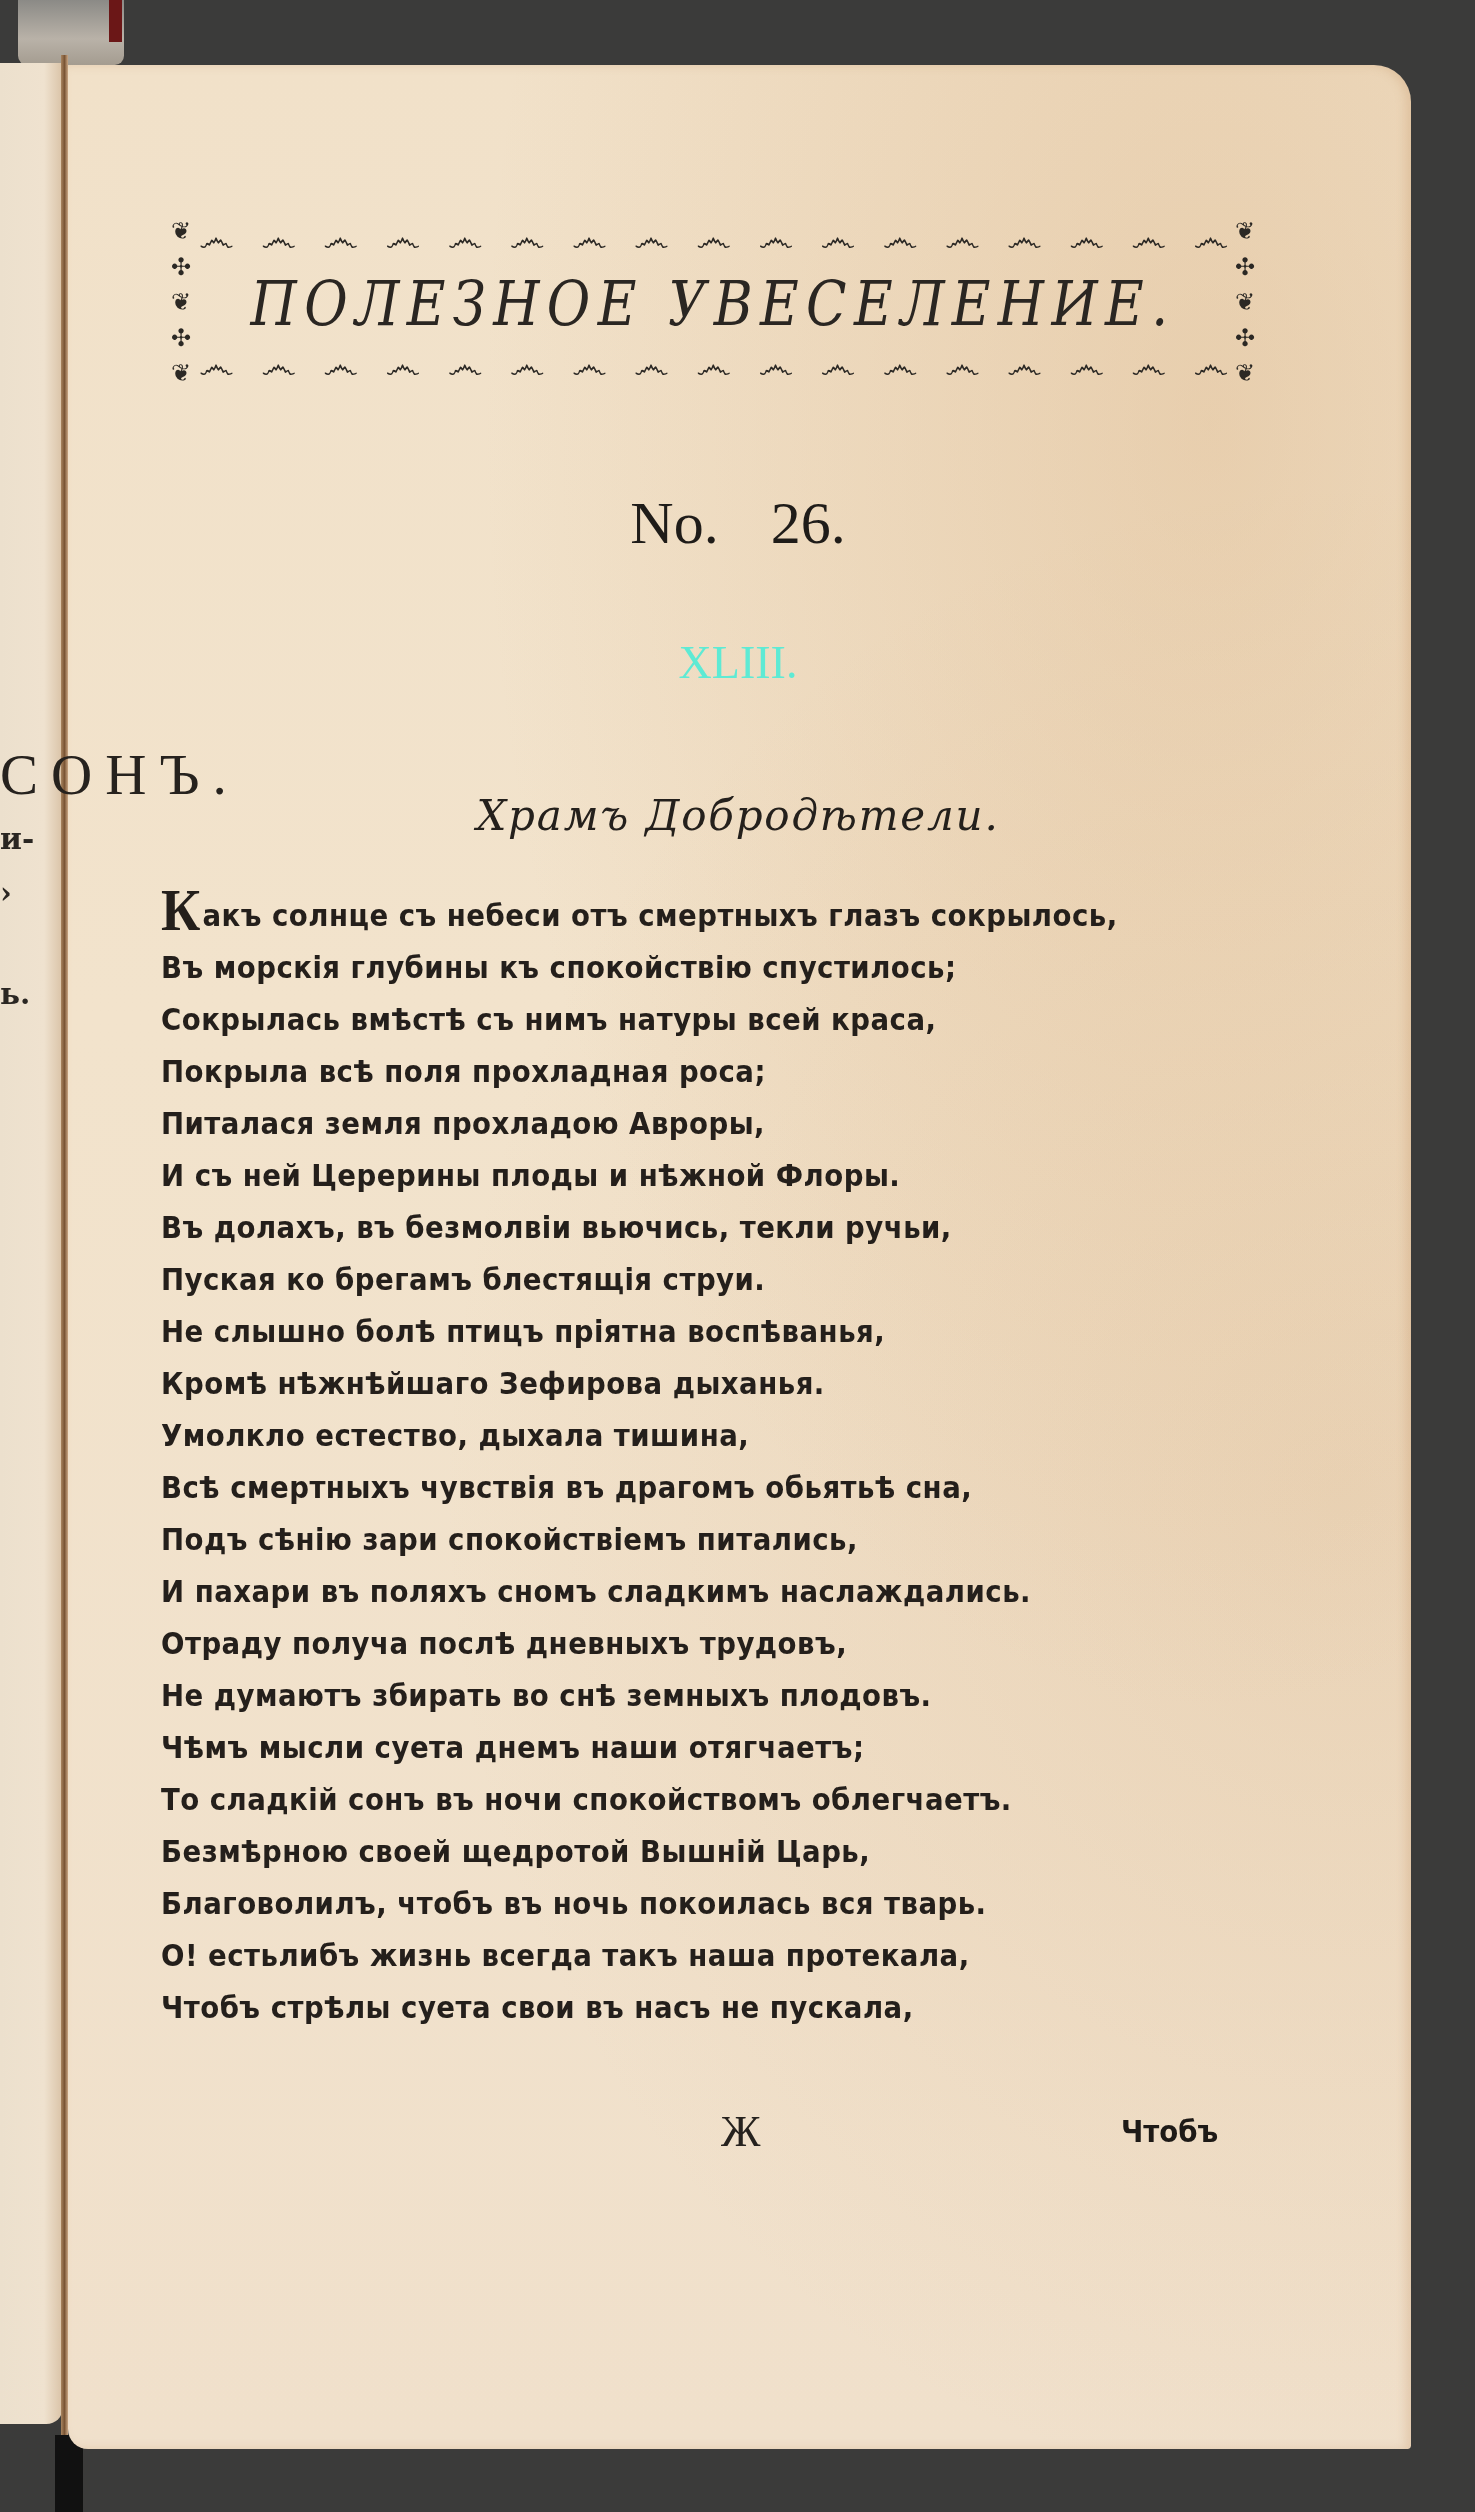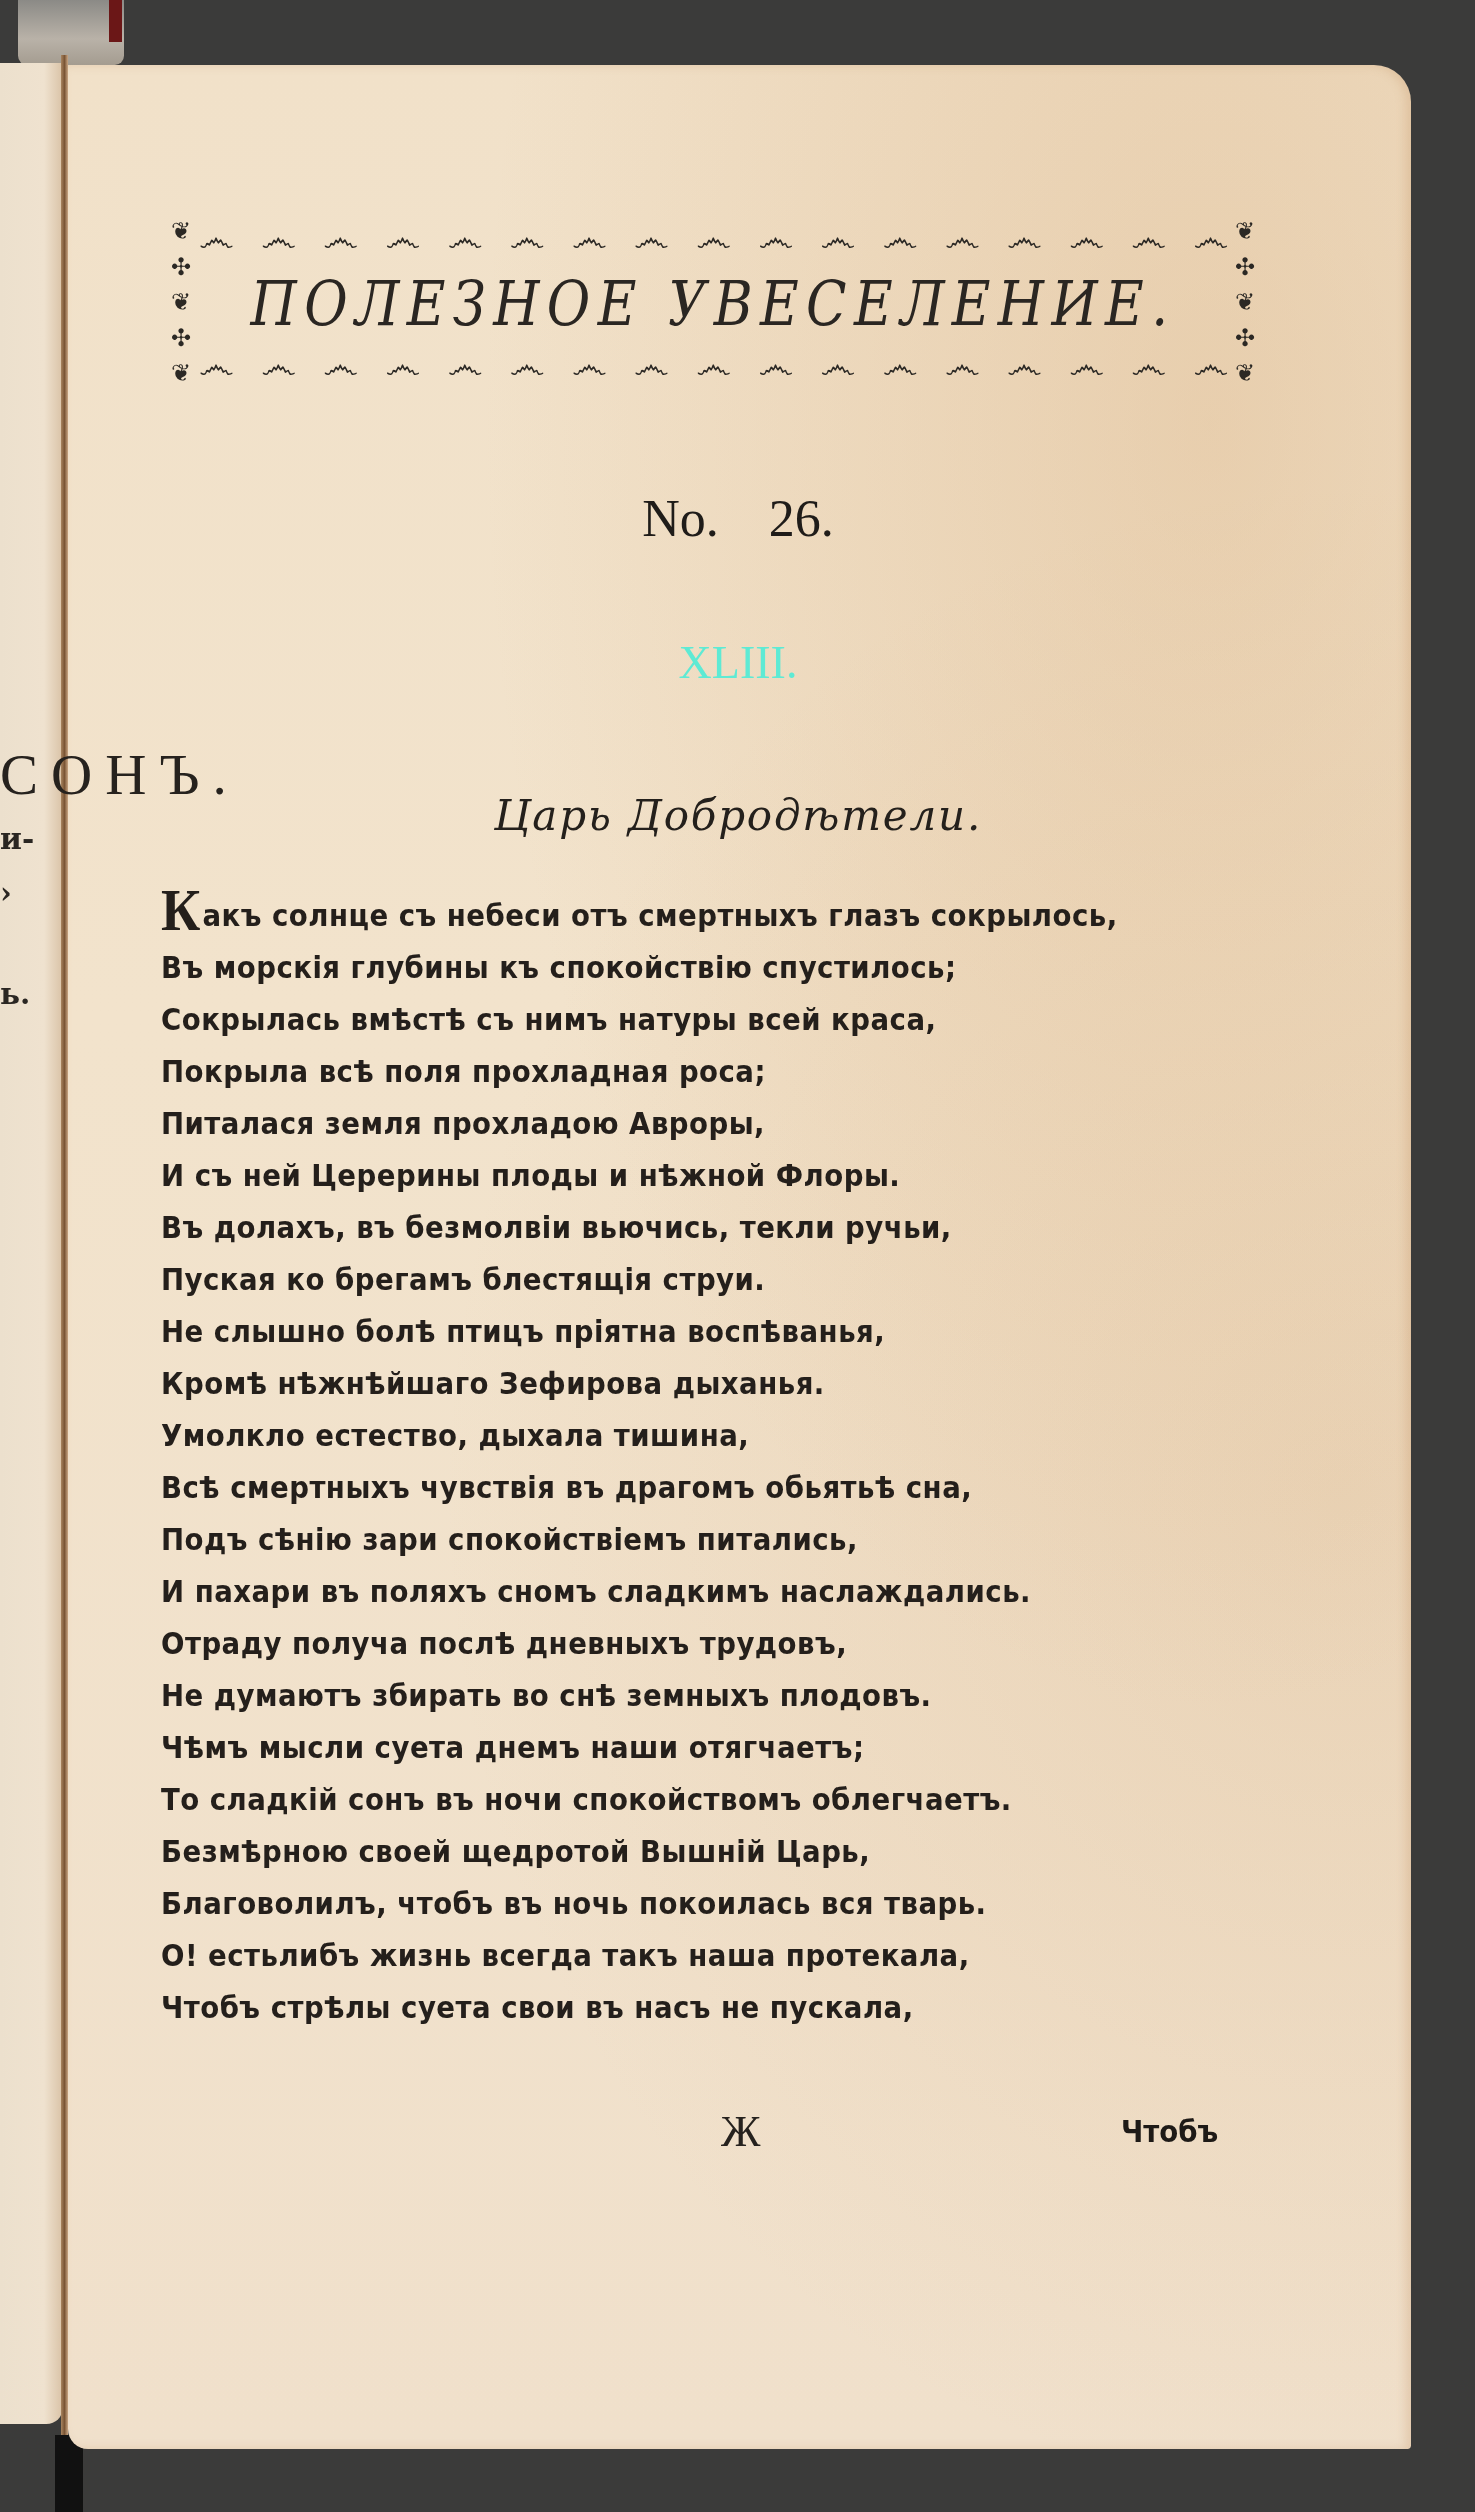--- a/index.html
+++ b/index.html
@@ -55,21 +55,21 @@
   .ornament-side.left { left:0; }
   .ornament-side.right { right:0; }
   .journal-title {
     position:absolute; left:0; right:0; top:63px; text-align:center;
     font-family:"DejaVu Serif", serif; font-style:italic; font-size:53px;
     letter-spacing:7.4px; color:#2a2622; transform:scaleY(1.15);
     font-weight:normal;
   }
   .issue-number {
     position:absolute; left:0; width:1476px; top:489px; text-align:center;
-    font-family:"Liberation Serif", serif; font-size:52px; color:#1f1c19;
+    font-family:"Liberation Serif", serif; font-size:60px; color:#1f1c19;
     word-spacing:37px;
   }
   .section-number {
     position:absolute; left:0; width:1476px; top:636px; text-align:center;
     font-family:"Liberation Serif", serif; font-size:46px; color:#5eead4;
   }
   .poem-title {
     position:absolute; left:0; width:1476px; top:742px; text-align:left;
     font-family:"Liberation Serif", serif; font-size:57px; letter-spacing:13px; color:#26221e;
   }
@@ -172,21 +172,21 @@
       <span>෴</span>
       <span>෴</span>
       <span>෴</span>
       <span>෴</span>
     </div>
 </div>
 
 <div class="issue-number">No. 26.</div>
 <div class="section-number">XLIII.</div>
 <div class="poem-title">СОНЪ.</div>
-<div class="poem-subtitle">Царь Добродѣтели.</div>
+<div class="poem-subtitle">Храмъ Добродѣтели.</div>
 
 <div class="poem">
   <div class="poem-line first"><span class="dropcap">К</span><span>акъ солнце съ небеси отъ смертныхъ глазъ сокрылось,</span></div>
   <div class="poem-line">Въ морскія глубины къ спокойствію спустилось;</div>
   <div class="poem-line">Сокрылась вмѣстѣ съ нимъ натуры всей краса,</div>
   <div class="poem-line">Покрыла всѣ поля прохладная роса;</div>
   <div class="poem-line">Питалася земля прохладою Авроры,</div>
   <div class="poem-line">И съ ней Церерины плоды и нѣжной Флоры.</div>
   <div class="poem-line">Въ долахъ, въ безмолвіи вьючись, текли ручьи,</div>
   <div class="poem-line">Пуская ко брегамъ блестящія струи.</div>

